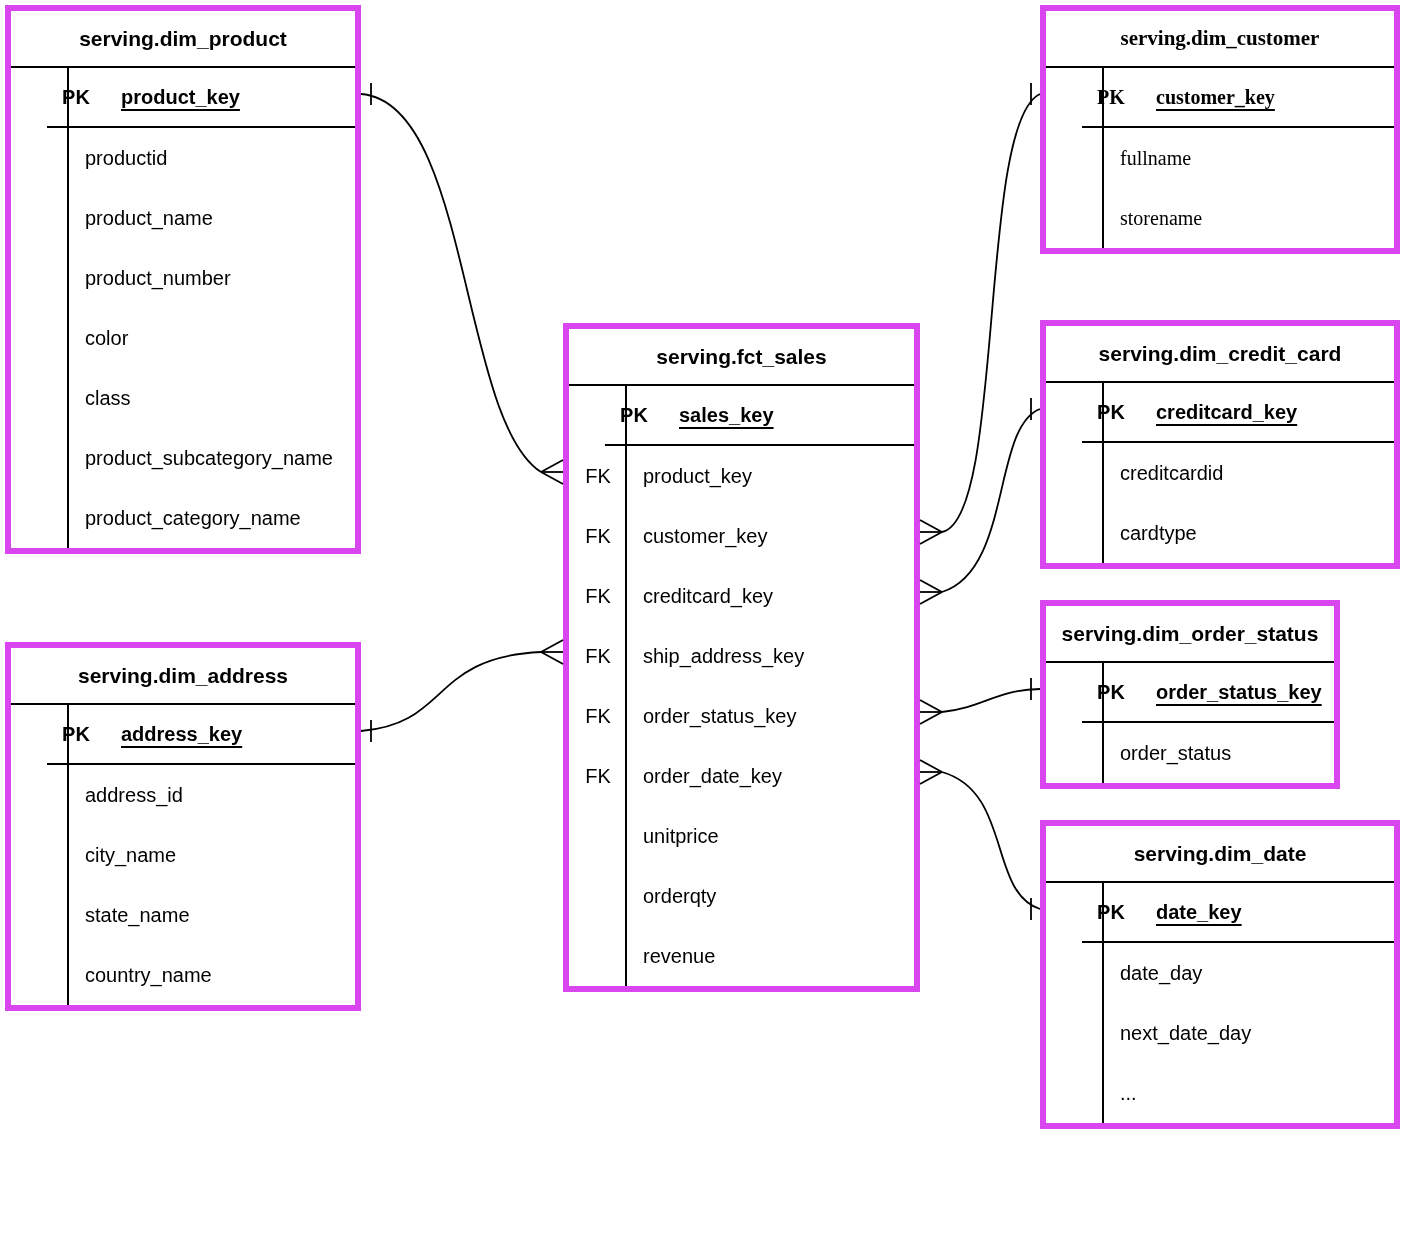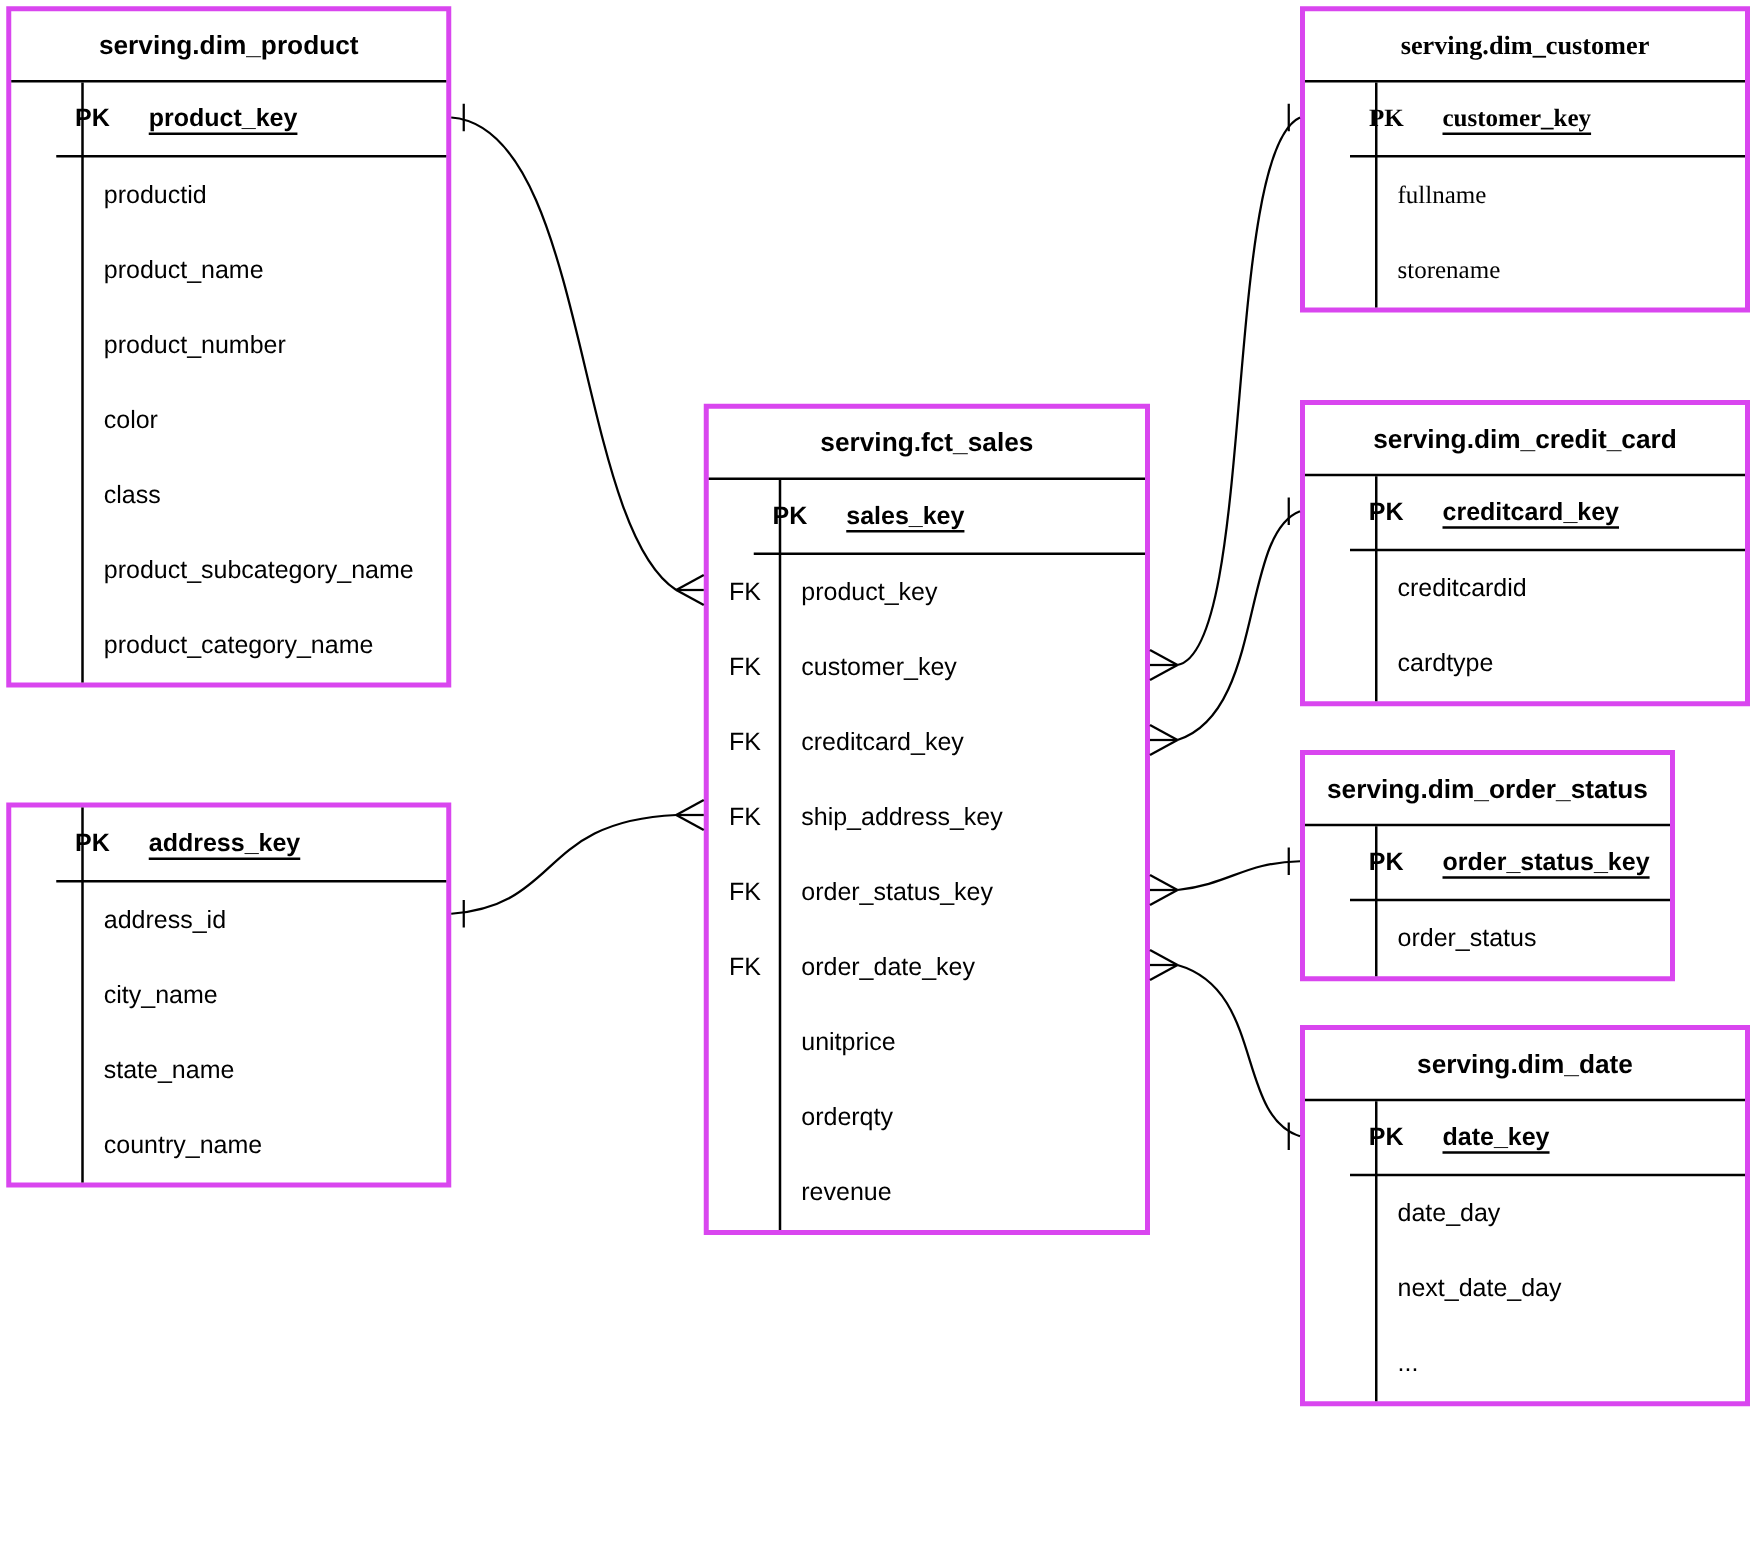--- a/index.html
+++ b/index.html
@@ -10,21 +10,21 @@
   }
   .canvas {
     position:relative;
     width:1402px; height:1242px;
     background:#fff;
     overflow:hidden;
   }
   .erd-table {
     position:absolute;
     background:#fff;
-    border:4px solid #d946ef;
+    border:6px solid #d946ef;
   }
   .t-title {
     height:57px;
     border-bottom:2px solid #000;
     display:flex; align-items:center; justify-content:center;
     font-weight:bold; font-size:21px;
   }
   .t-content { position:relative; }
   .t-content::before {
     content:""; position:absolute; left:56px; top:0; bottom:0;
@@ -218,20 +218,21 @@
         <div class="t-field">next_date_day</div>
       </div>
       <div class="t-row">
         <div class="t-keycol"></div>
         <div class="t-field">...</div>
       </div>
     </div>
   </div>
 
   <div class="erd-table" id="tbl-dim-address">
+    <div class="t-title">serving.dim_address</div>
     <div class="t-content">
       <div class="t-row t-pkrow">
         <div class="t-keycol">PK</div>
         <div class="t-field">address_key</div>
       </div>
       <div class="t-row">
         <div class="t-keycol"></div>
         <div class="t-field">address_id</div>
       </div>
       <div class="t-row">

